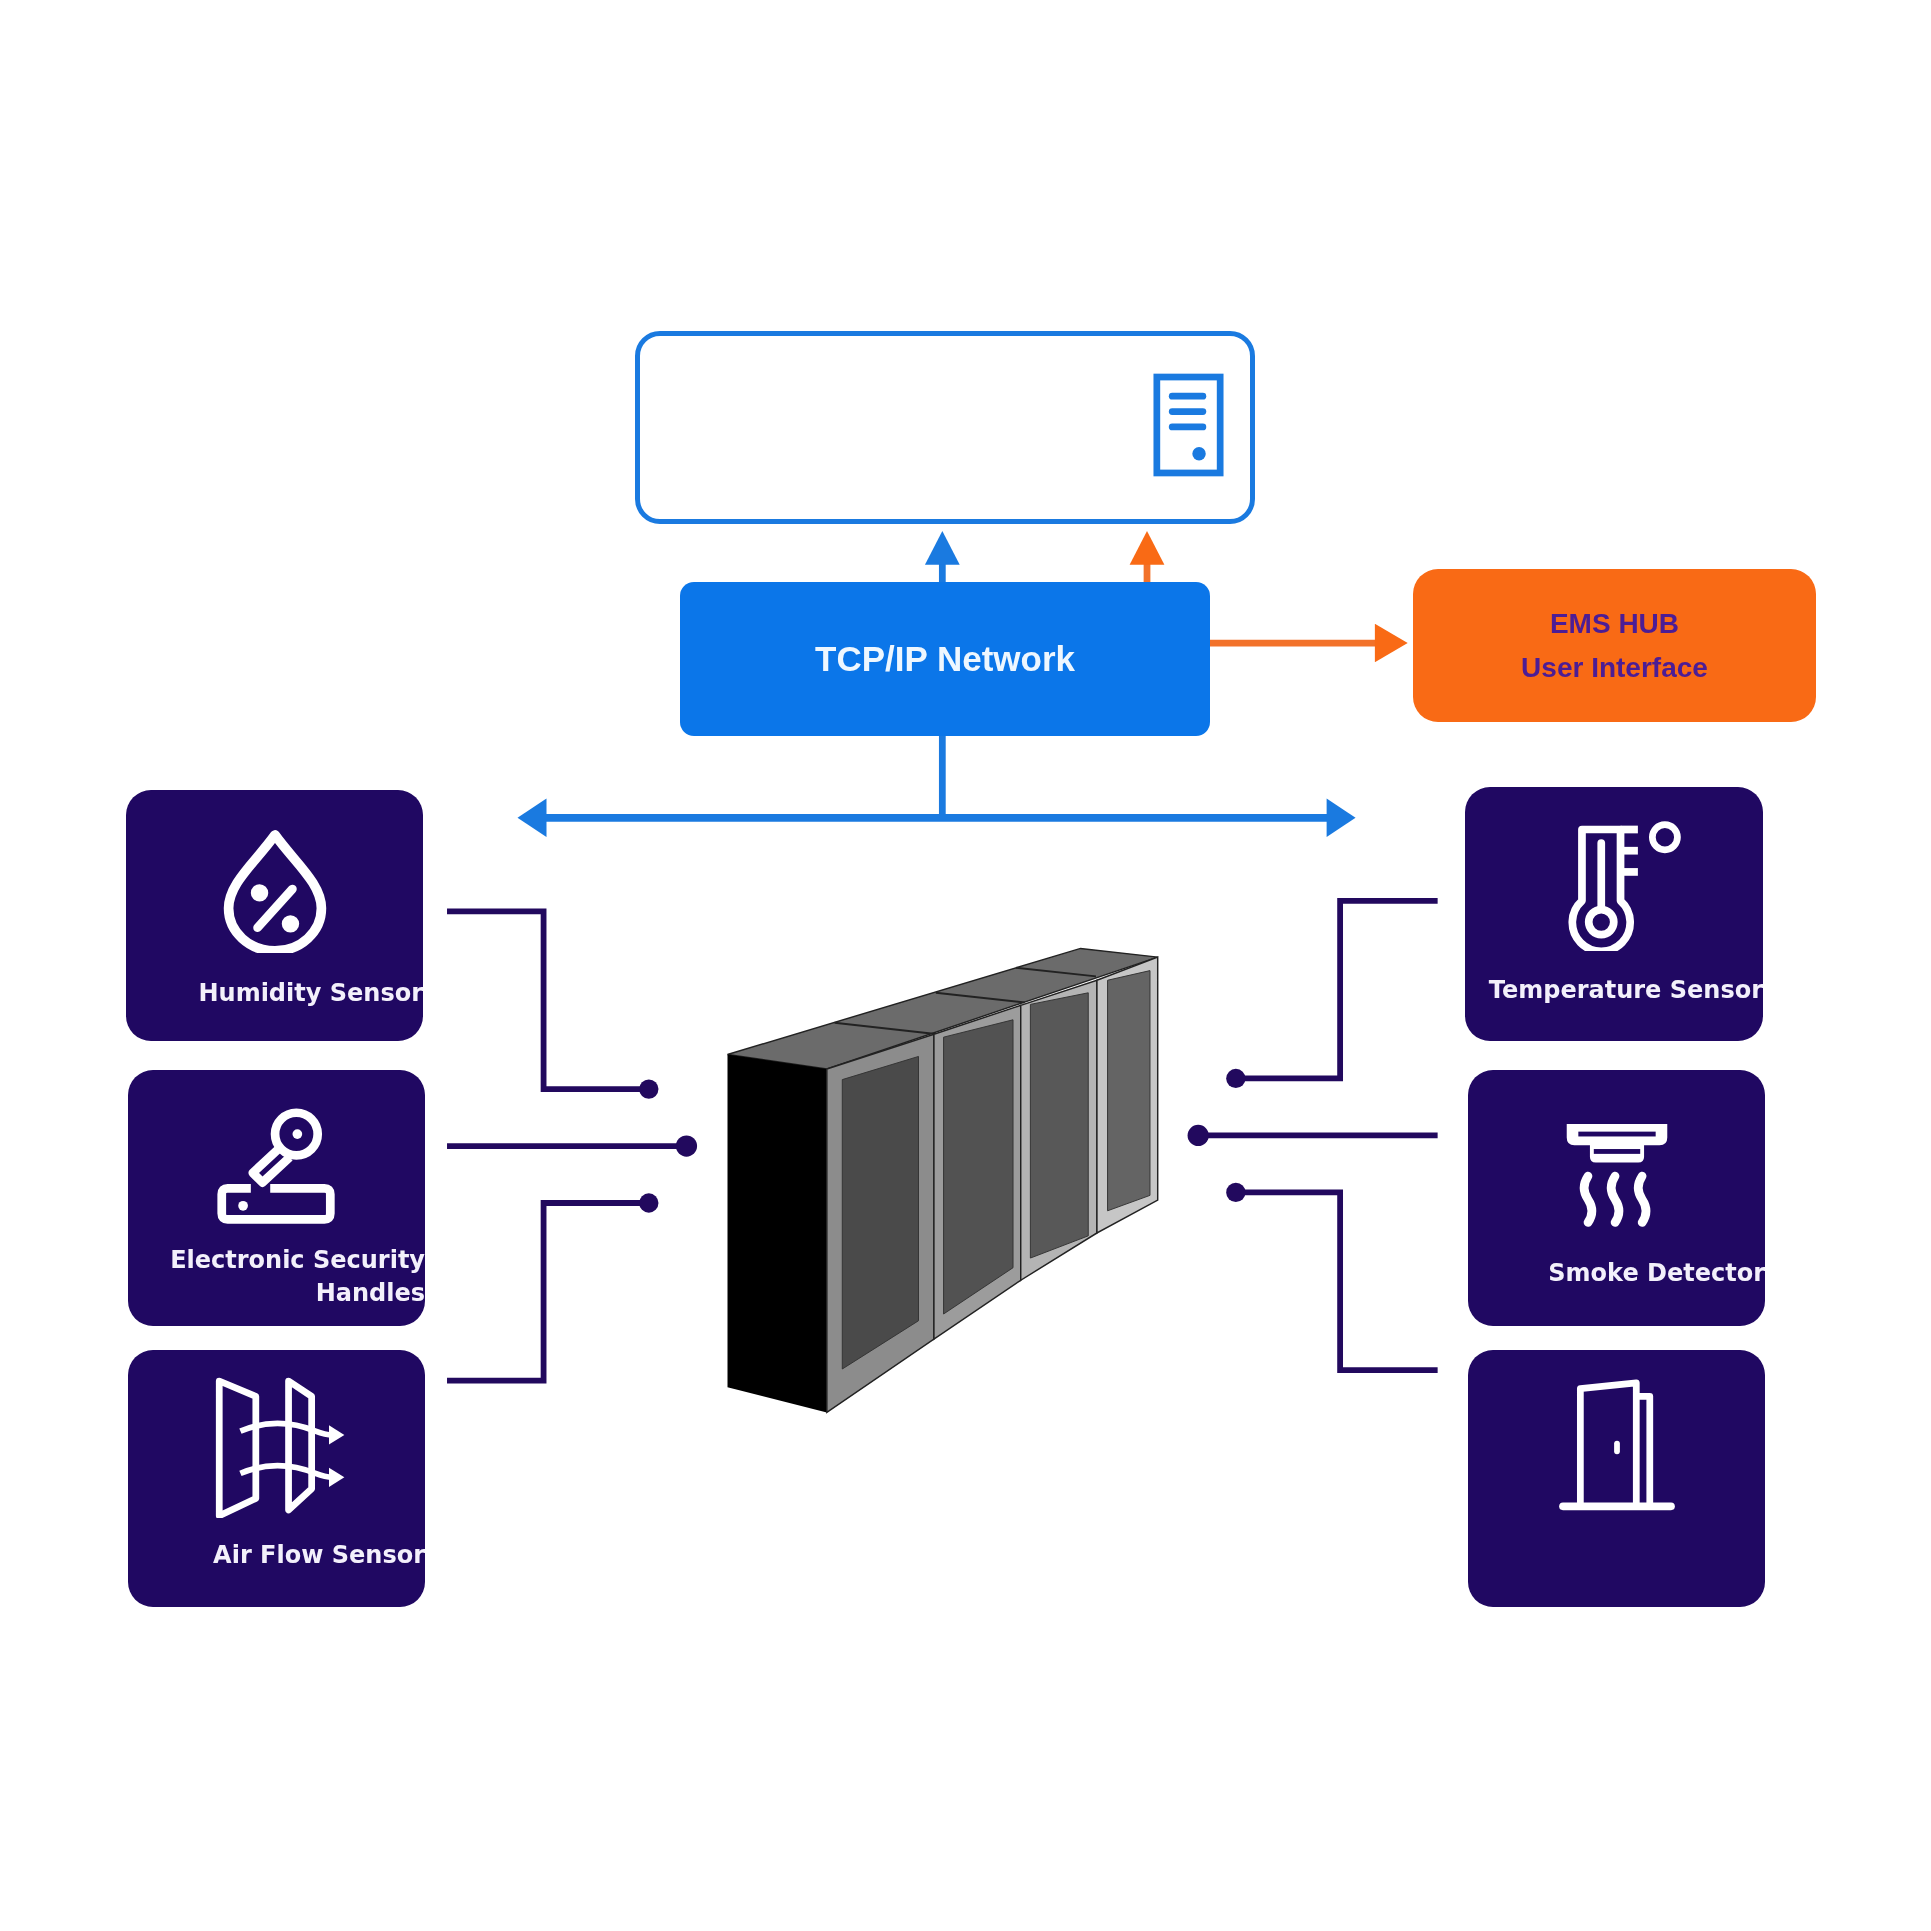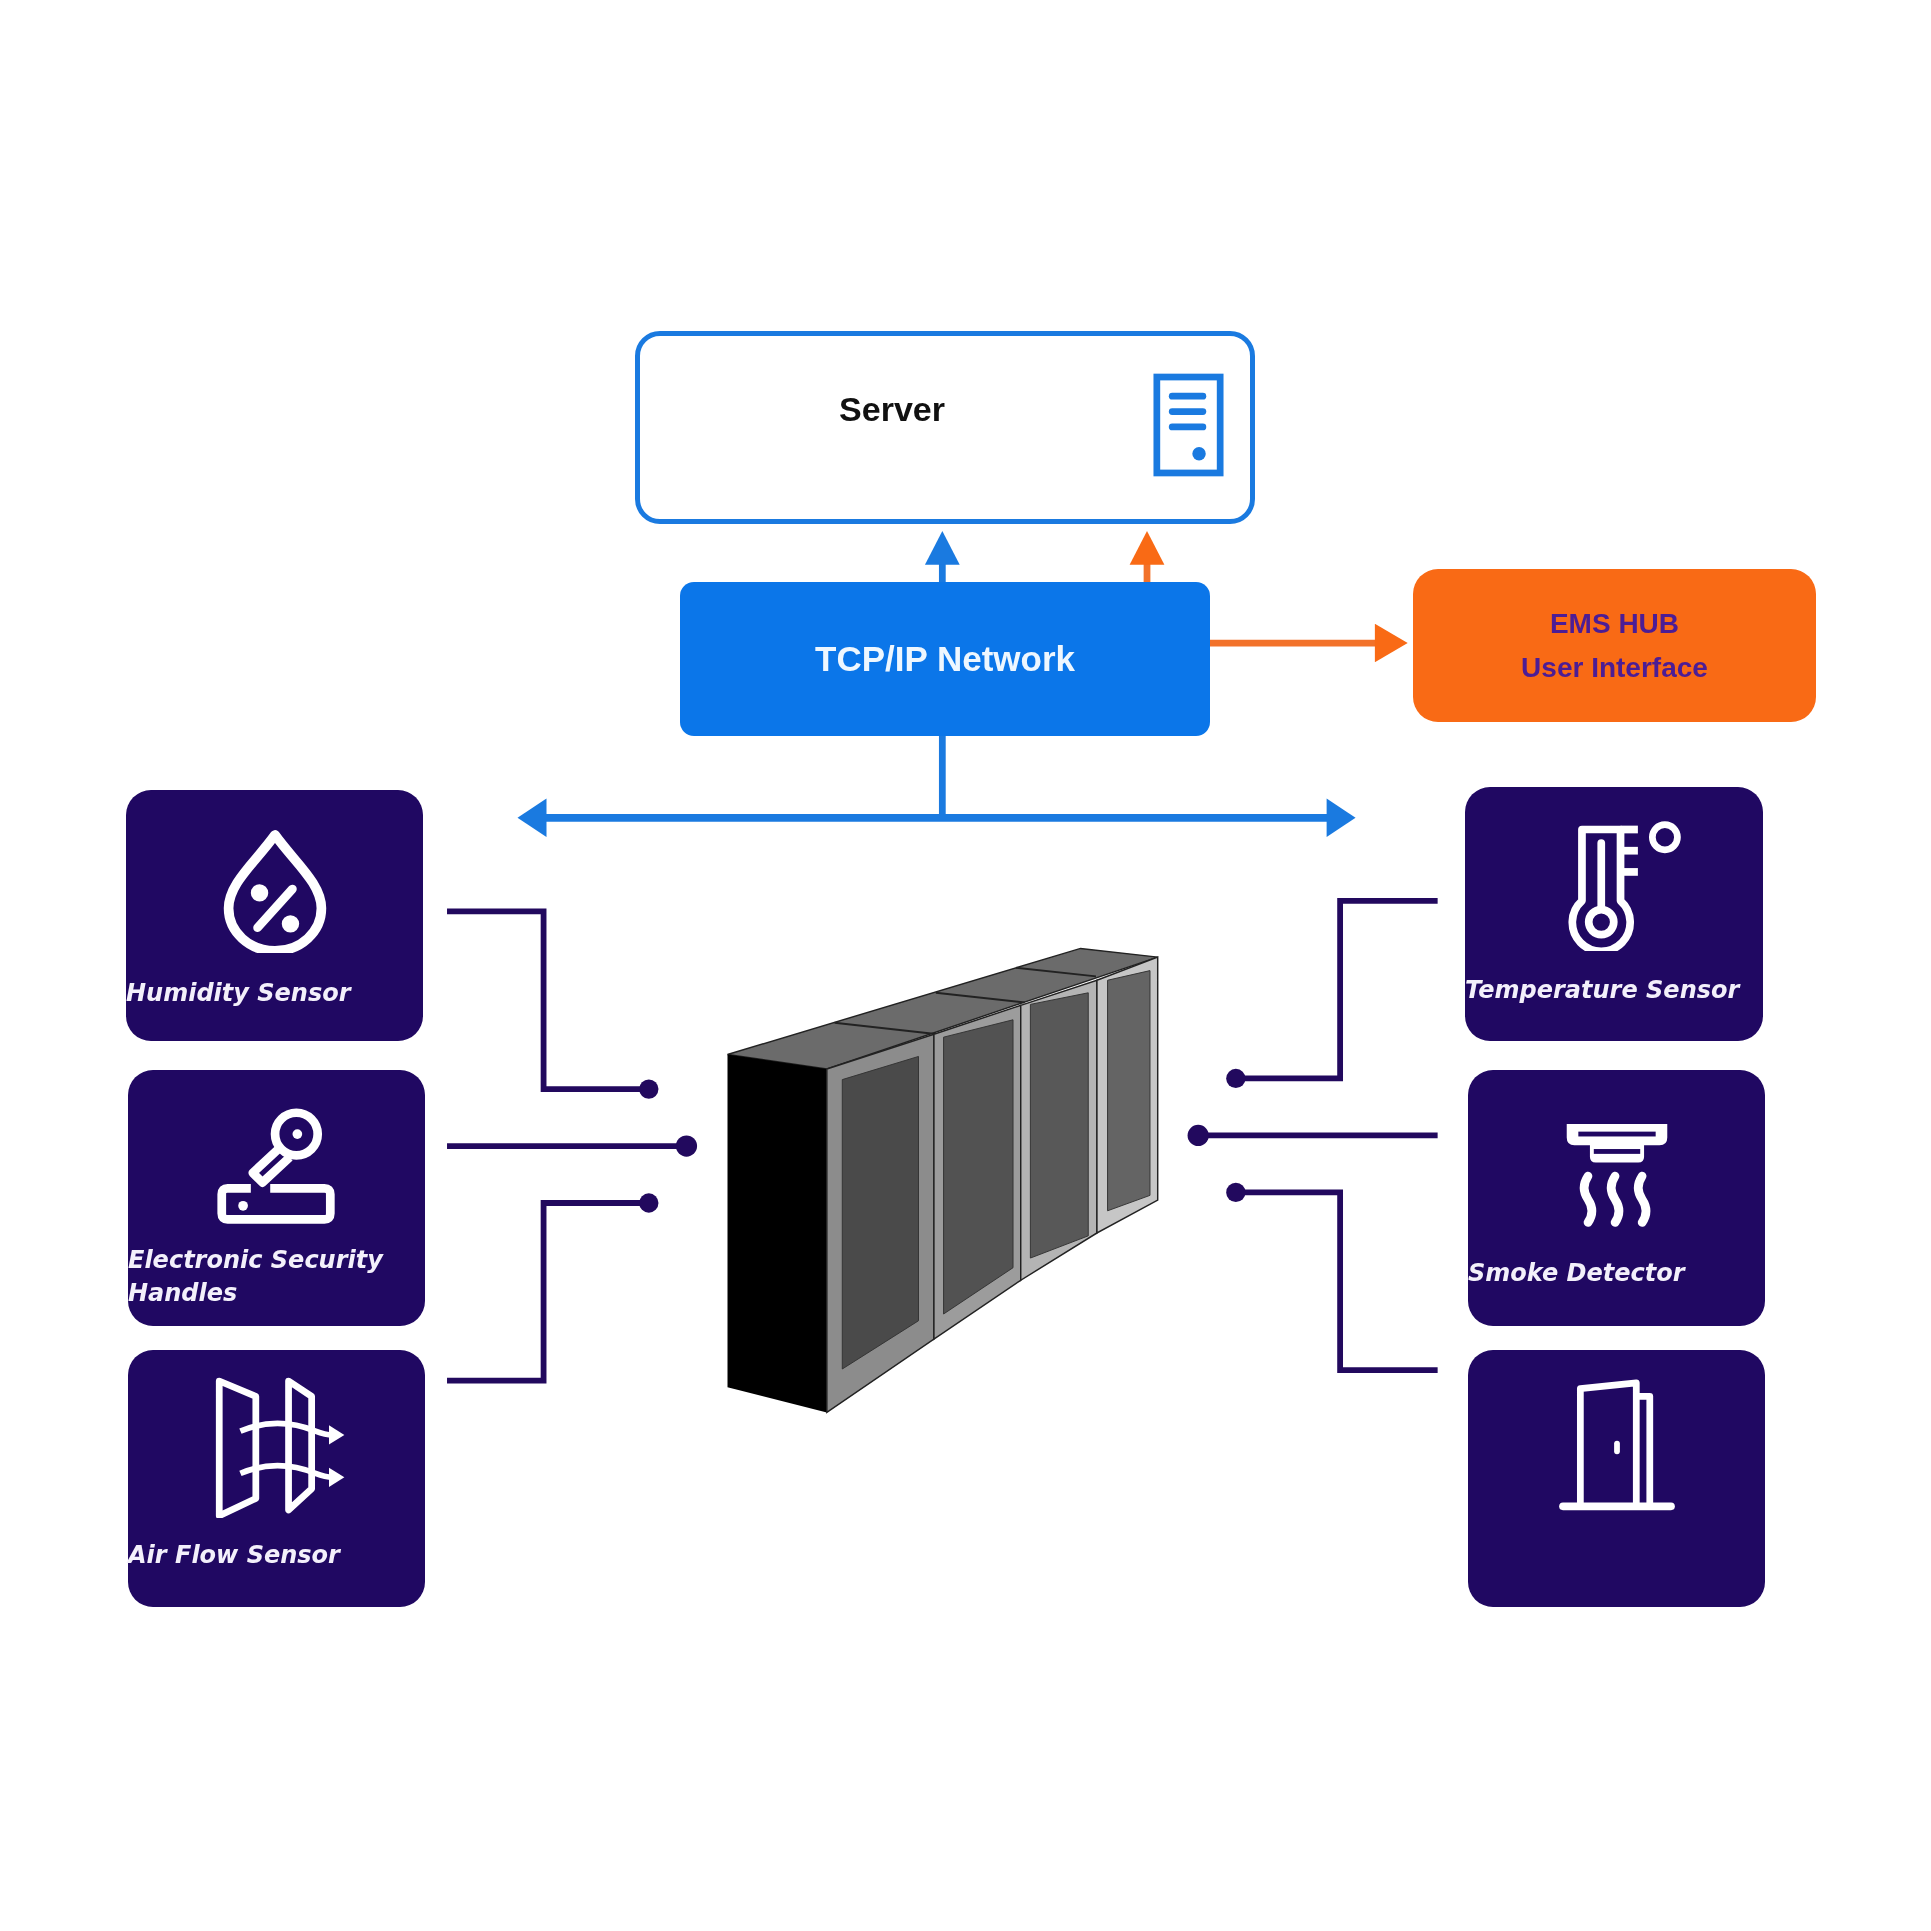--- a/index.html
+++ b/index.html
@@ -15,22 +15,22 @@
   .tcp-box { left:680px; top:582px; width:530px; height:154px;
     background:#0b76e9; border-radius:14px; display:flex; align-items:center; justify-content:center; }
   .tcp-label { color:#eef7ff; font-weight:bold; font-size:35px; }
   .ems-box { left:1413px; top:569px; width:403px; height:153px;
     background:#f96a15; border-radius:25px; display:flex; flex-direction:column;
     align-items:center; justify-content:center; }
   .ems-label { color:#4c1d95; font-weight:bold; font-size:28px; line-height:44px; text-align:center; }
   .card { background:#200862; border-radius:25px; display:flex; flex-direction:column;
     align-items:center; color:#fff; }
   .card svg { margin-top:33px; }
-  .card-label { position:absolute; left:0; right:0; text-align:left; font-family:"DejaVu Sans", sans-serif;
-    font-weight:bold; font-size:24px; line-height:33px; color:#f3f0fb;font-style:italic; }
+  .card-label { position:absolute; left:0; right:0; text-align:right; font-family:"DejaVu Sans", sans-serif;
+    font-weight:bold; font-size:24px; line-height:33px; color:#f3f0fb; }
   #rack { position:absolute; left:714px; top:927px; width:463px; height:502px; }
 </style>
 </head>
 <body>
 
 <svg id="wires" viewBox="0 0 2000 2000">
 
   <g>
     <line x1="976" y1="603" x2="976" y2="580" stroke="#1a7ae0" stroke-width="7"></line>
     <polygon points="976,550 958,585 994,585" fill="#1a7ae0"></polygon>
@@ -67,21 +67,20 @@
   </g>
   <g fill="#22095e">
     <circle cx="1280" cy="1117" r="10"></circle>
     <circle cx="1241" cy="1176" r="11"></circle>
     <circle cx="1280" cy="1235" r="10"></circle>
   </g>
 </svg>
 
 <div class="abs server-box">
   <div class="server-title">
-    <div>Server</div>
   </div>
   <svg class="server-icon" viewBox="0 0 74 108">
     <rect x="4" y="4" width="66" height="100" fill="none" stroke="#1a7ae0" stroke-width="7"></rect>
     <line x1="20" y1="24" x2="52" y2="24" stroke="#1a7ae0" stroke-width="7" stroke-linecap="round"></line>
     <line x1="20" y1="40" x2="52" y2="40" stroke="#1a7ae0" stroke-width="7" stroke-linecap="round"></line>
     <line x1="20" y1="56" x2="52" y2="56" stroke="#1a7ae0" stroke-width="7" stroke-linecap="round"></line>
     <circle cx="48" cy="84" r="7" fill="#1a7ae0"></circle>
   </svg>
 </div>
 

